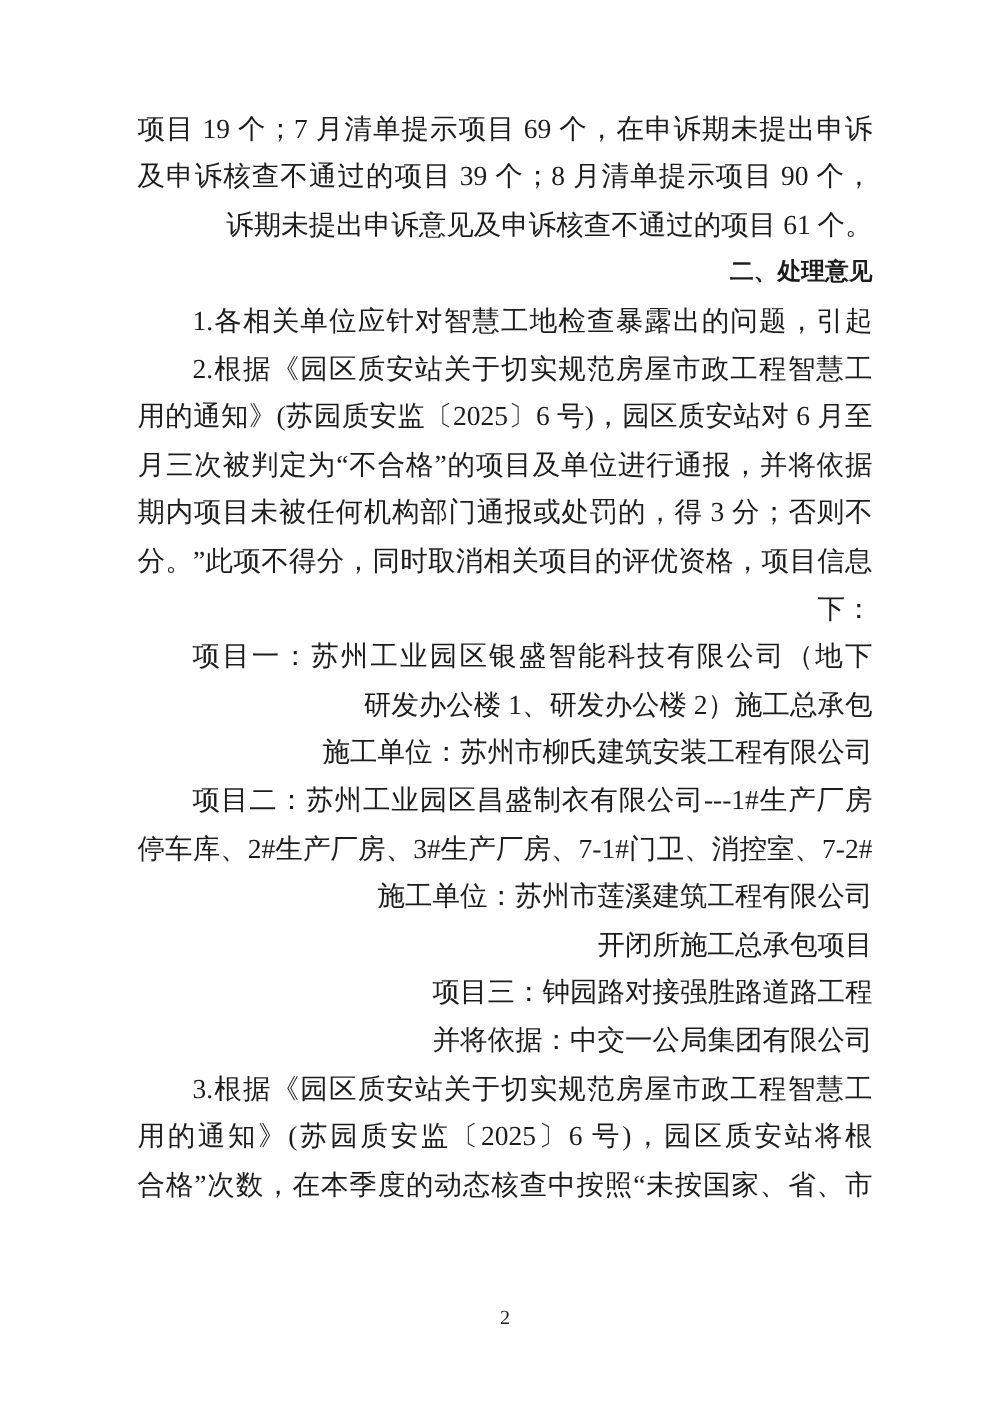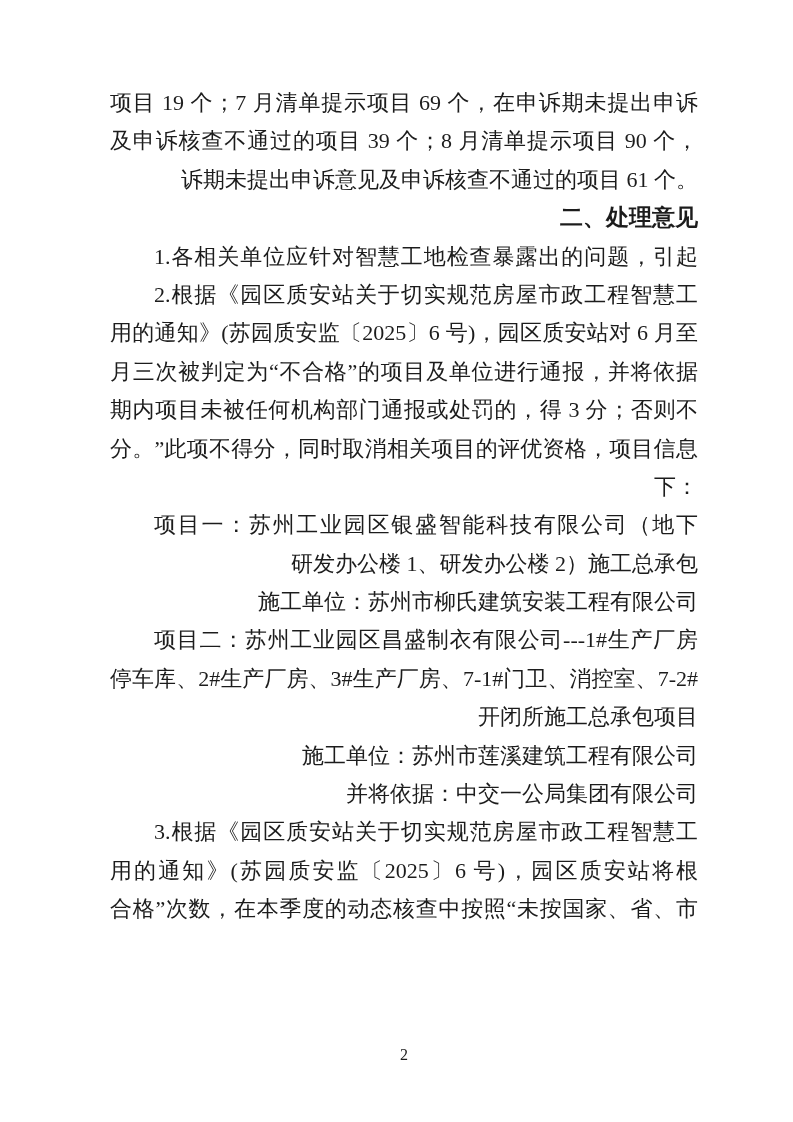--- a/index.html
+++ b/index.html
@@ -33,21 +33,21 @@
   .line.fill {
     text-align: justify;
     text-align-last: justify;
   }
   .line.indent {
     padding-left: 44px;
   }
   .line.heading {
     font-family: Liberation Serif, serif;
     font-weight: bold;
-    font-size: 23px;
+    font-size: 19px;
   }
   .footer {
     position: absolute;
     top: 1044px;
     left: 110px;
     width: 588px;
     text-align: center;
   }
   .page-number {
     font-size: 16px;
@@ -69,22 +69,23 @@
       <div class="line fill">用的通知》(苏园质安监〔2025〕6 号)，园区质安站对 6 月至 8</div>
       <div class="line fill">月三次被判定为“不合格”的项目及单位进行通报，并将依据</div>
       <div class="line fill">期内项目未被任何机构部门通报或处罚的，得 3 分；否则不得</div>
       <div class="line fill">分。”此项不得分，同时取消相关项目的评优资格，项目信息如</div>
       <div class="line">下：</div>
       <div class="line indent fill">项目一：苏州工业园区银盛智能科技有限公司（地下室、</div>
       <div class="line">研发办公楼 1、研发办公楼 2）施工总承包</div>
       <div class="line indent">施工单位：苏州市柳氏建筑安装工程有限公司</div>
       <div class="line indent fill">项目二：苏州工业园区昌盛制衣有限公司---1#生产厂房及</div>
       <div class="line fill">停车库、2#生产厂房、3#生产厂房、7-1#门卫、消控室、7-2#</div>
+      <div class="line indent">施工单位：苏州市莲溪建筑工程有限公司</div>
       <div class="line">开闭所施工总承包项目</div>
-      <div class="line indent">施工单位：苏州市莲溪建筑工程有限公司</div>
+      <div class="line indent">项目三：钟园路对接强胜路道路工程</div>
       <div class="line indent">并将依据：中交一公局集团有限公司</div>
       <div class="line indent fill">3.根据《园区质安站关于切实规范房屋市政工程智慧工地使</div>
       <div class="line fill">用的通知》(苏园质安监〔2025〕6 号)，园区质安站将根据“不</div>
       <div class="line fill">合格”次数，在本季度的动态核查中按照“未按国家、省、市</div>
     </div>
   <div class="footer">
     <span class="page-number">2</span>
   </div>
 </div>
 

